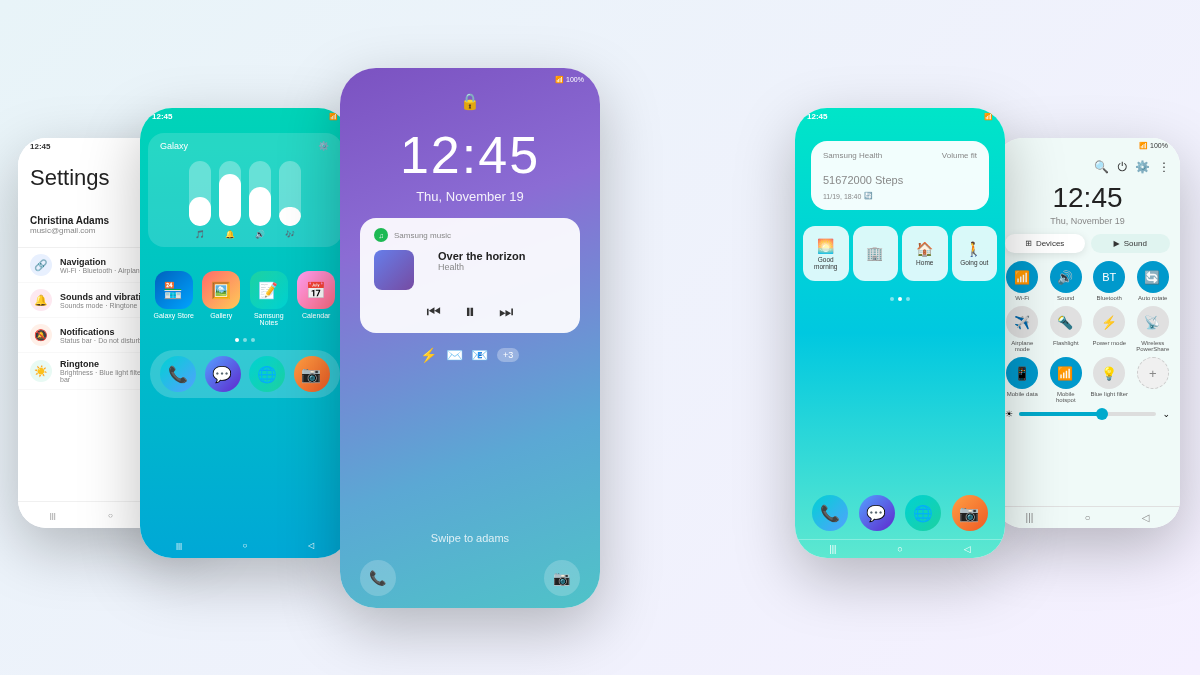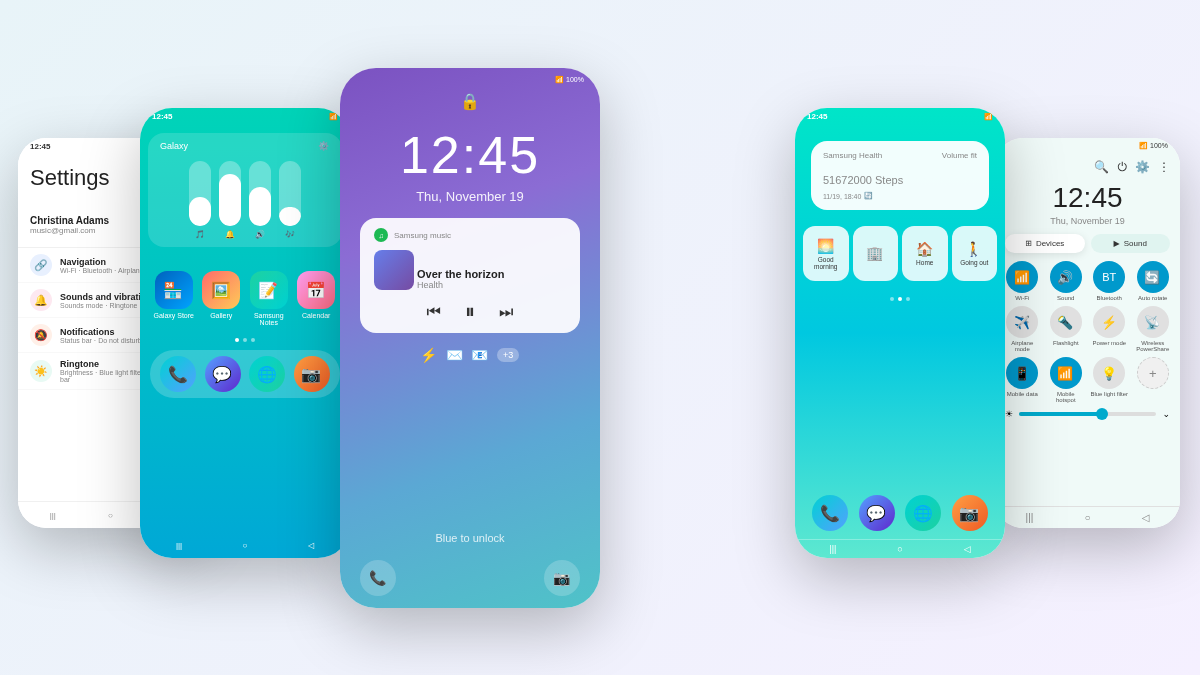--- a/index.html
+++ b/index.html
@@ -401,22 +401,22 @@
       background: #1db954;
       display: flex;
       align-items: center;
       justify-content: center;
       font-size: 7px;
       color: white;
     }
 
     .music-info {
       display: flex;
-      align-items: flex-end;
-      gap: 3px;
+      align-items: flex-start;
+      gap: 24px;
       margin-bottom: 10px;
     }
 
     .album-art {
       width: 40px;
       height: 40px;
       border-radius: 8px;
       background: linear-gradient(135deg, #667eea, #764ba2);
       flex-shrink: 0;
     }
@@ -922,21 +922,21 @@
         </div>
       </div>
 
       <div class="notification-icons">
         <span class="notif-icon">⚡</span>
         <span class="notif-icon">✉️</span>
         <span class="notif-icon">📧</span>
         <span class="notif-badge">+3</span>
       </div>
 
-      <div class="swipe-text">Blue to unlock</div>
+      <div class="swipe-text">Swipe to adams</div>
 
       <div class="lock-bottom-bar">
         <div class="lock-bottom-icon">📞</div>
         <div class="lock-bottom-icon">📷</div>
       </div>
     </div>
   </div>
 
   <div class="phone phone-4">
     <div class="screen">

